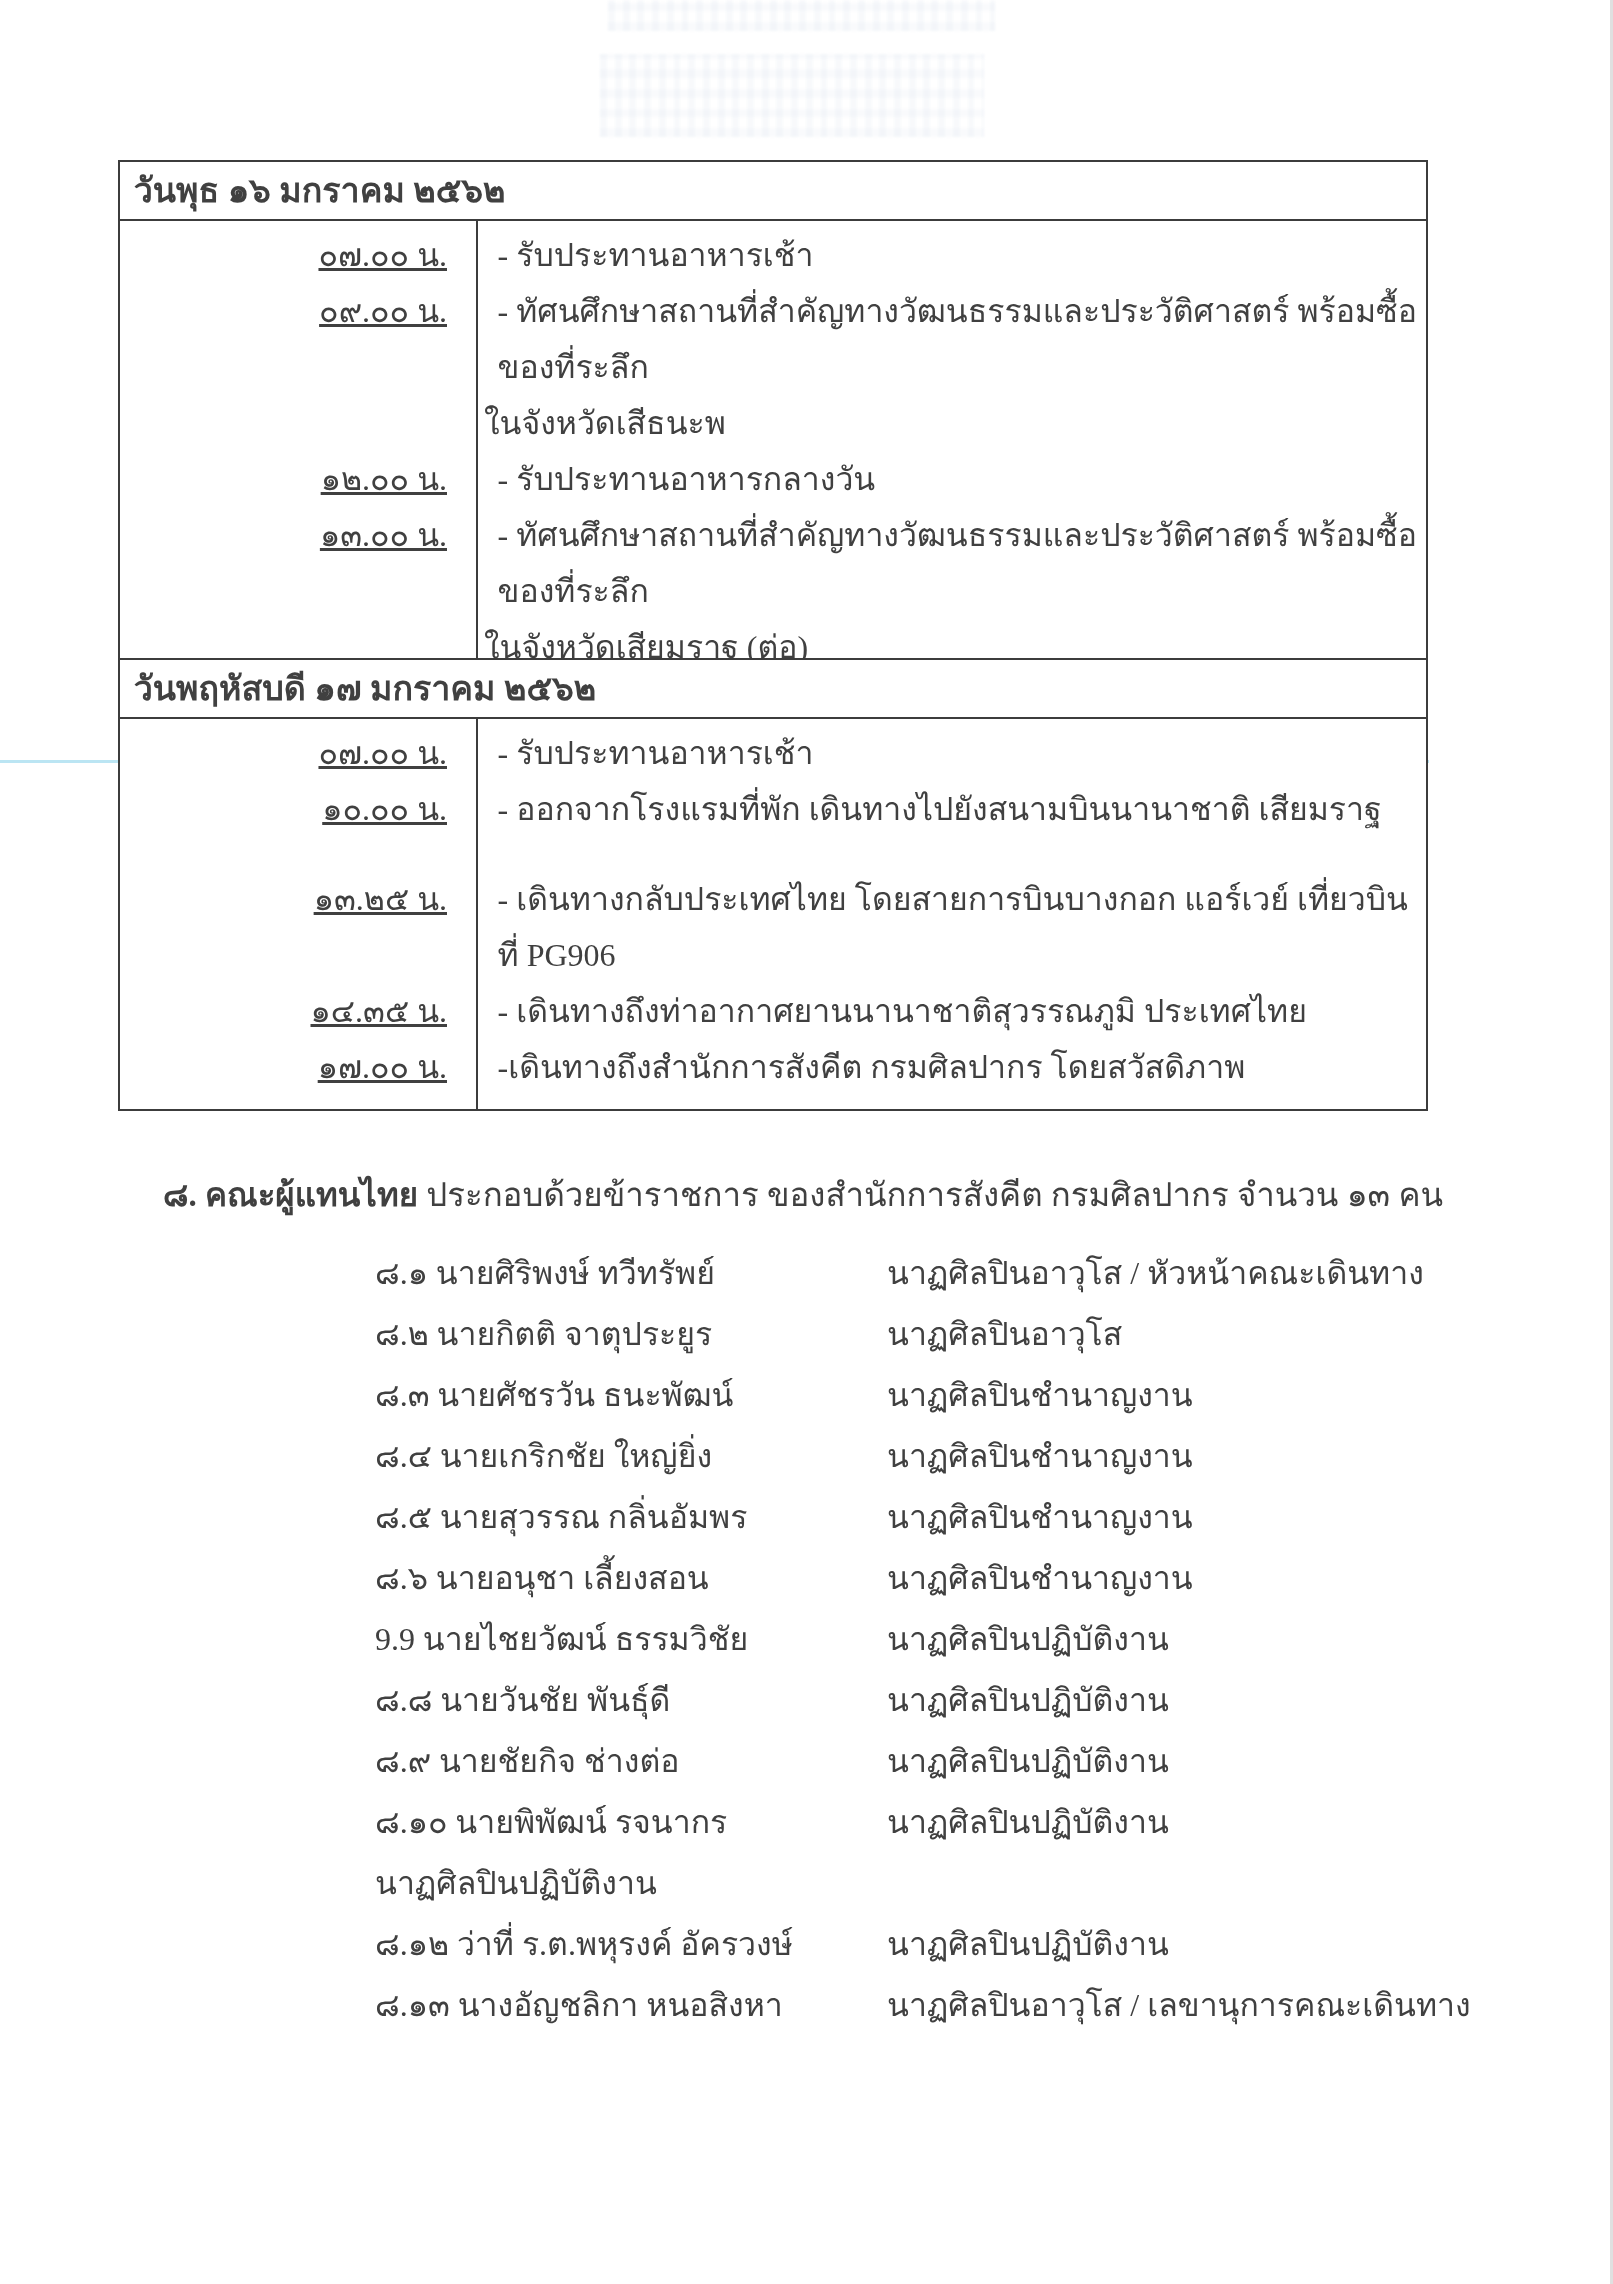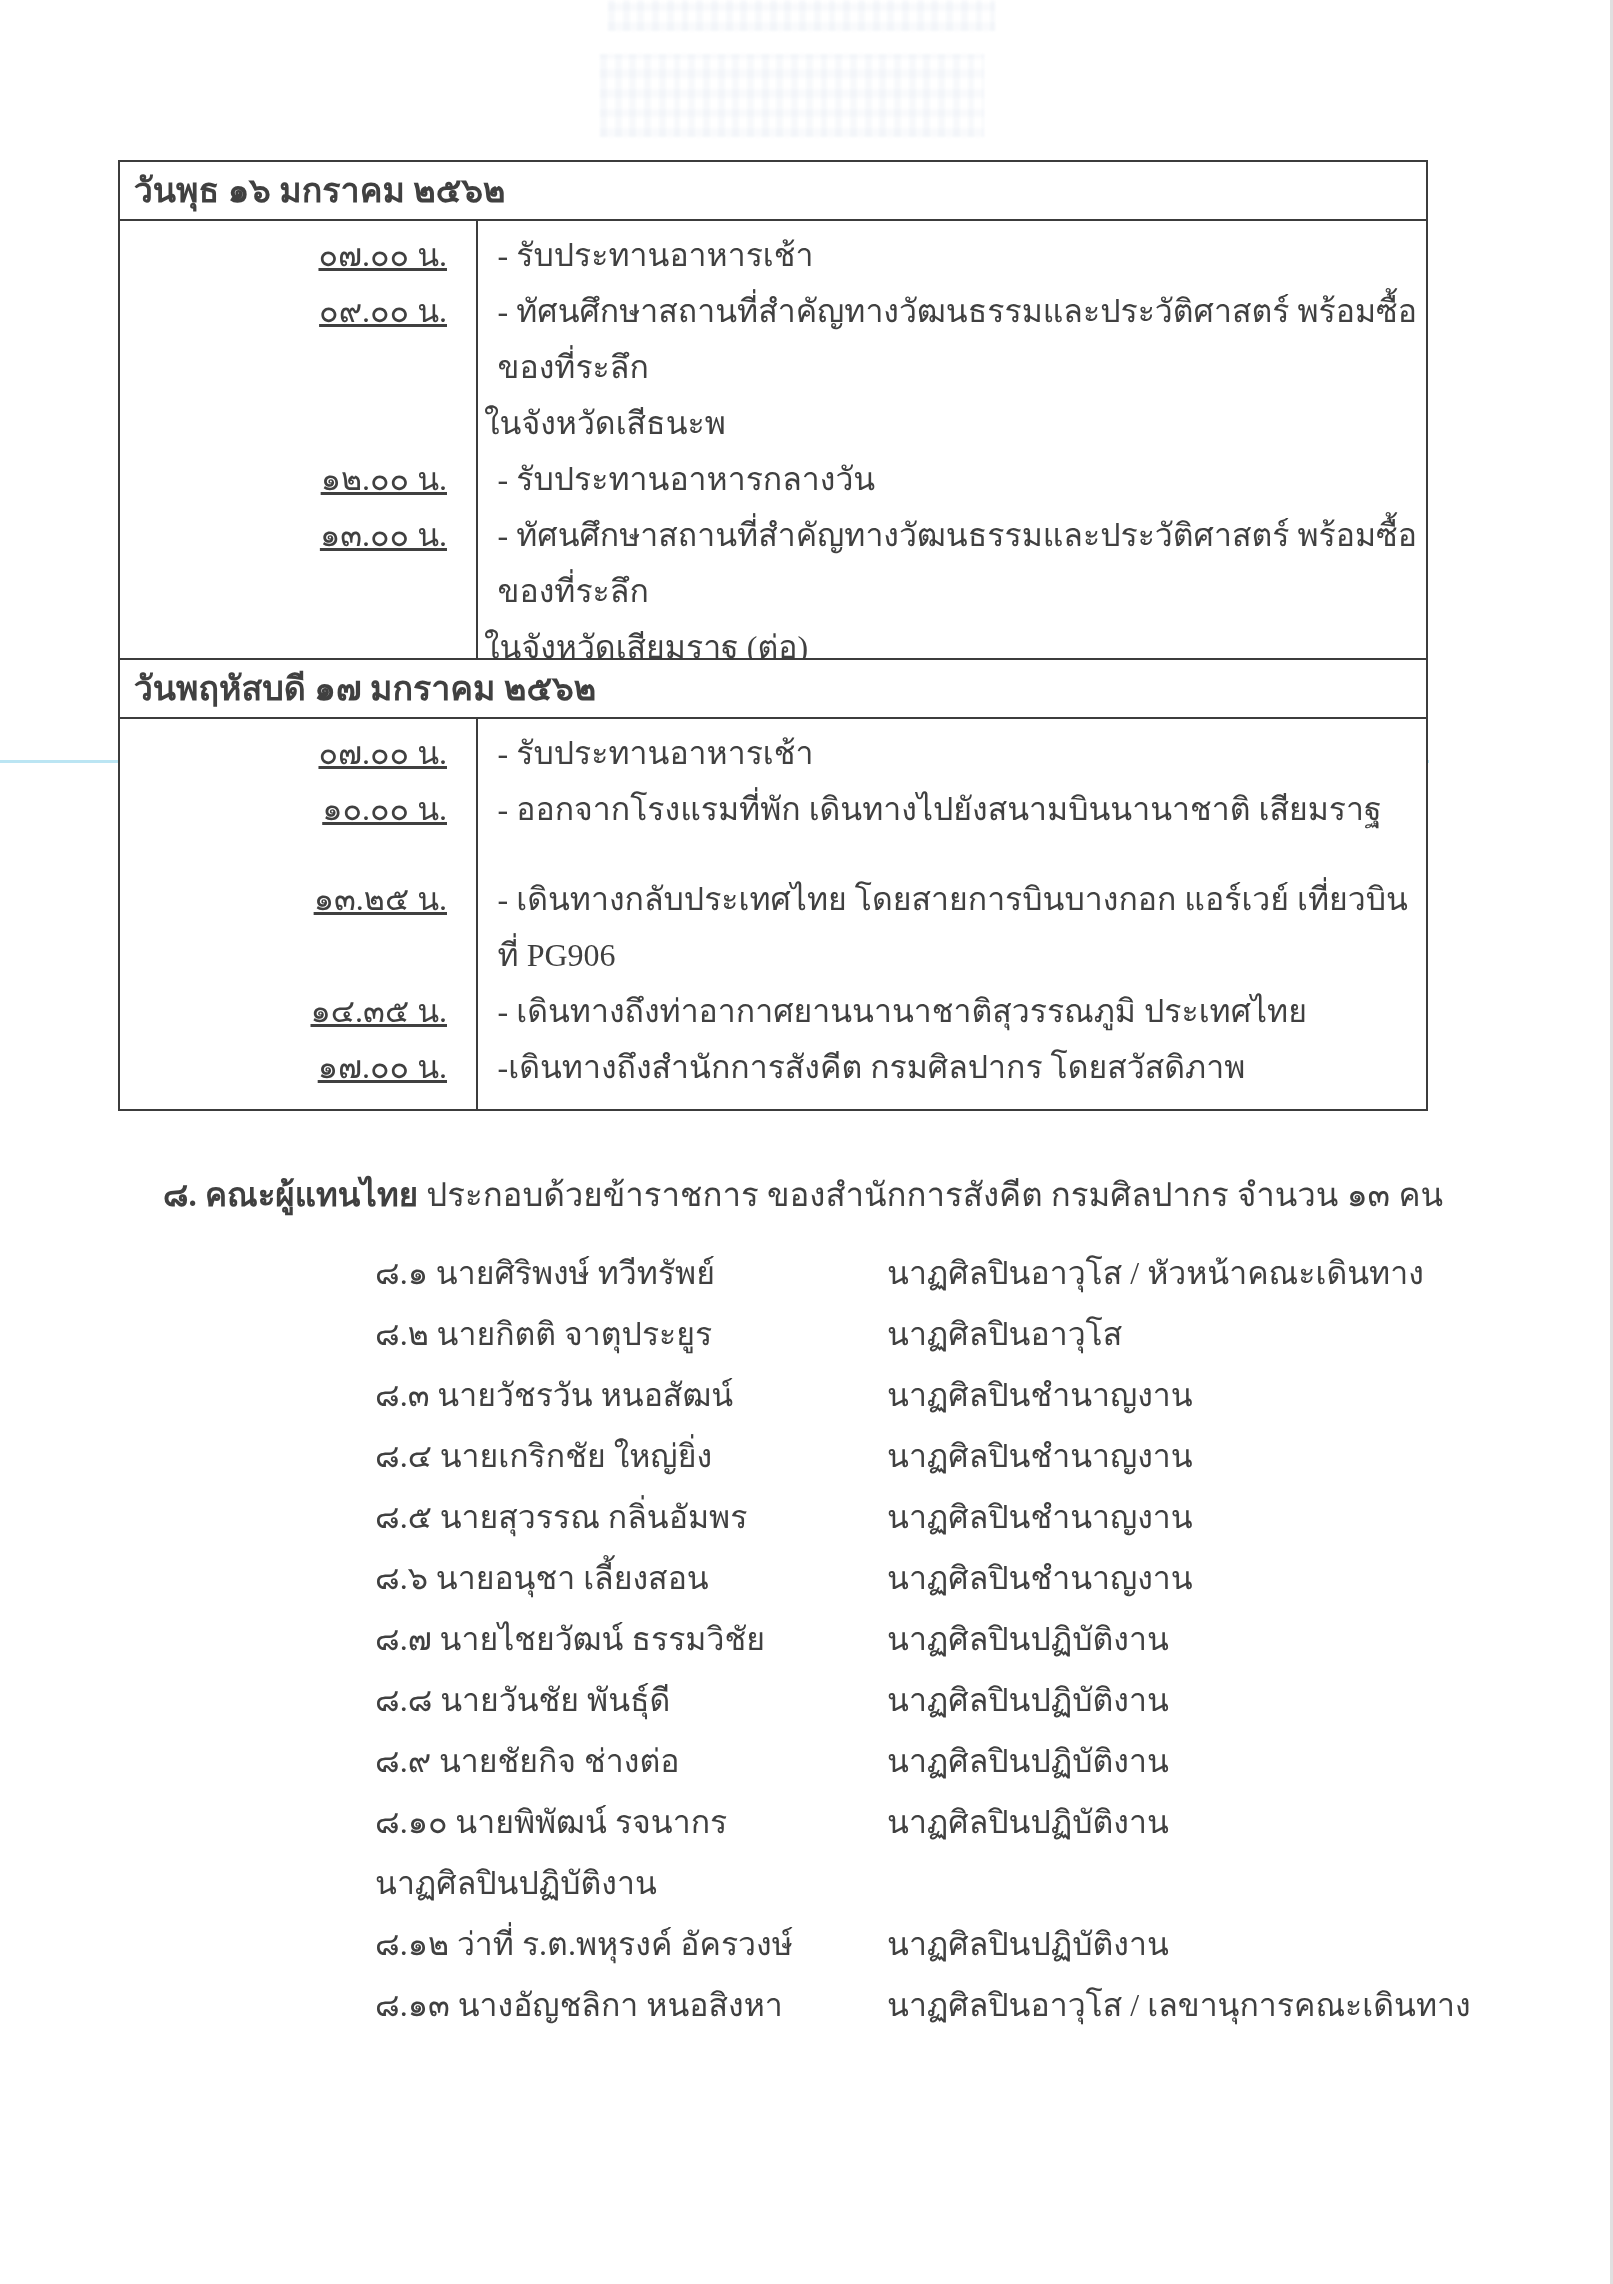--- a/index.html
+++ b/index.html
@@ -156,37 +156,37 @@
   <div class="members">
     <div class="mrow">
       <div class="mlabel"><span class="mno">๘.๑</span><span>นายศิริพงษ์  ทวีทรัพย์</span></div>
       <div class="mpos">นาฏศิลปินอาวุโส / หัวหน้าคณะเดินทาง</div>
     </div>
     <div class="mrow">
       <div class="mlabel"><span class="mno">๘.๒</span><span>นายกิตติ  จาตุประยูร</span></div>
       <div class="mpos">นาฏศิลปินอาวุโส</div>
     </div>
     <div class="mrow">
-      <div class="mlabel"><span class="mno">๘.๓</span><span>นายวัชรวัน  หนอสัฒน์</span></div>
+      <div class="mlabel"><span class="mno">๘.๓</span><span>นายศัชรวัน  ธนะพัฒน์</span></div>
       <div class="mpos">นาฏศิลปินชำนาญงาน</div>
     </div>
     <div class="mrow">
       <div class="mlabel"><span class="mno">๘.๔</span><span>นายเกริกชัย  ใหญ่ยิ่ง</span></div>
       <div class="mpos">นาฏศิลปินชำนาญงาน</div>
     </div>
     <div class="mrow">
       <div class="mlabel"><span class="mno">๘.๕</span><span>นายสุวรรณ  กลิ่นอัมพร</span></div>
       <div class="mpos">นาฏศิลปินชำนาญงาน</div>
     </div>
     <div class="mrow">
       <div class="mlabel"><span class="mno">๘.๖</span><span>นายอนุชา  เลี้ยงสอน</span></div>
       <div class="mpos">นาฏศิลปินชำนาญงาน</div>
     </div>
     <div class="mrow">
-      <div class="mlabel"><span class="mno">๘.๗</span><span>นายไชยวัฒน์  ธรรมวิชัย</span></div>
+      <div class="mlabel"><span class="mno">9.9</span><span>นายไชยวัฒน์  ธรรมวิชัย</span></div>
       <div class="mpos">นาฏศิลปินปฏิบัติงาน</div>
     </div>
     <div class="mrow">
       <div class="mlabel"><span class="mno">๘.๘</span><span>นายวันชัย  พันธุ์ดี</span></div>
       <div class="mpos">นาฏศิลปินปฏิบัติงาน</div>
     </div>
     <div class="mrow">
       <div class="mlabel"><span class="mno">๘.๙</span><span>นายชัยกิจ  ช่างต่อ</span></div>
       <div class="mpos">นาฏศิลปินปฏิบัติงาน</div>
     </div>

